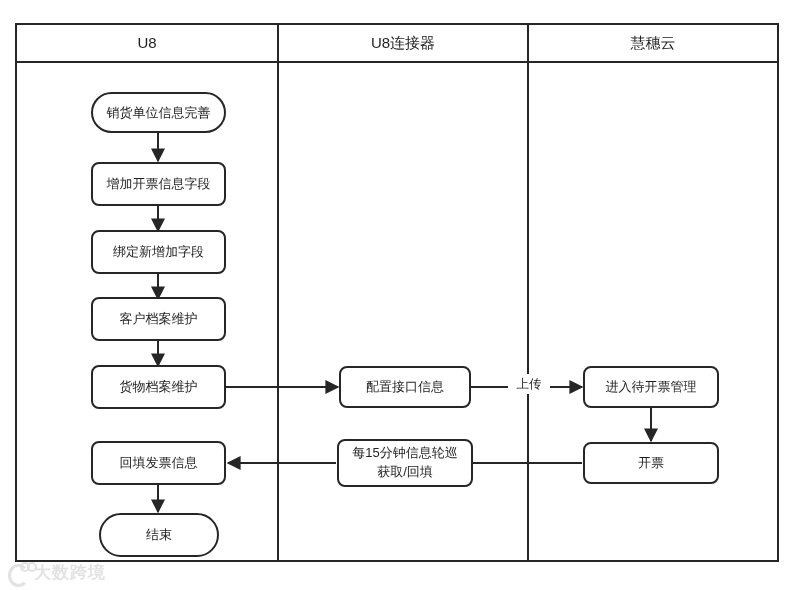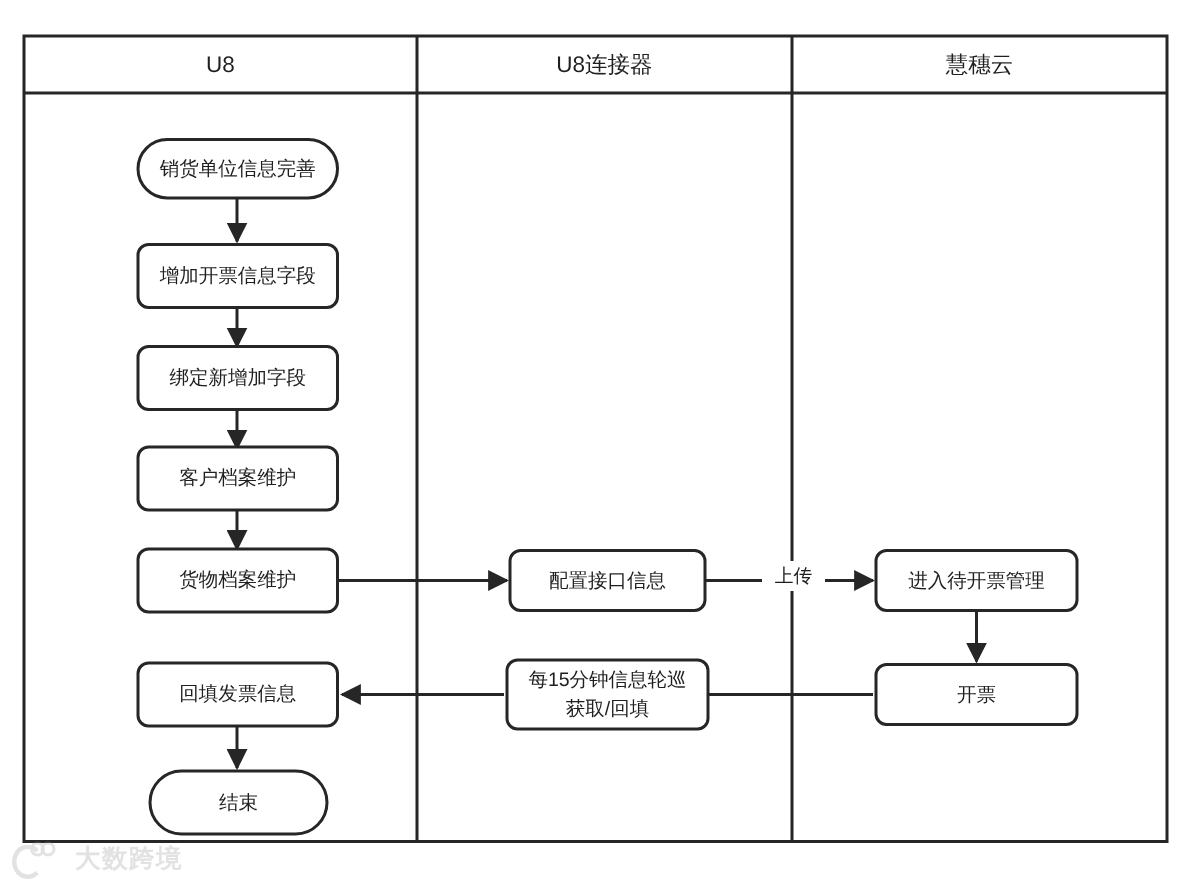--- a/index.html
+++ b/index.html
@@ -60,22 +60,22 @@
     fill: none;
   }
   .edge-label-bg {
     fill: #ffffff;
   }
   .watermark {
     position: absolute;
     left: 8px;
     top: 561px;
     display: flex;
-    align-items: flex-start;
-    gap: 16px;
+    align-items: flex-end;
+    gap: 0;
     opacity: 0.28;
     user-select: none;
   }
   .watermark-mark {
     width: 26px;
     height: 22px;
     position: relative;
   }
   .watermark-mark .ring {
     position: absolute;

